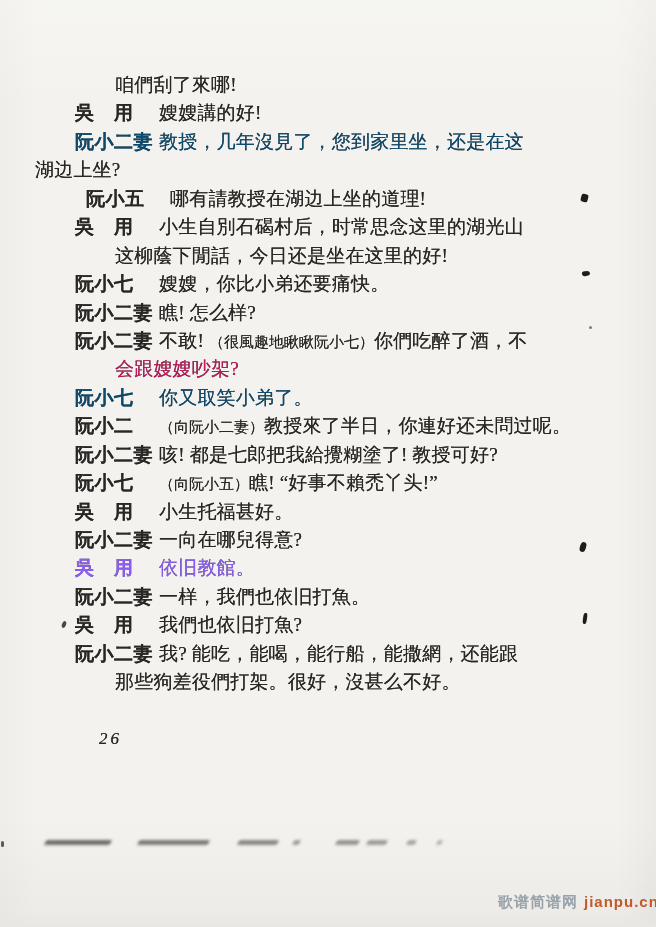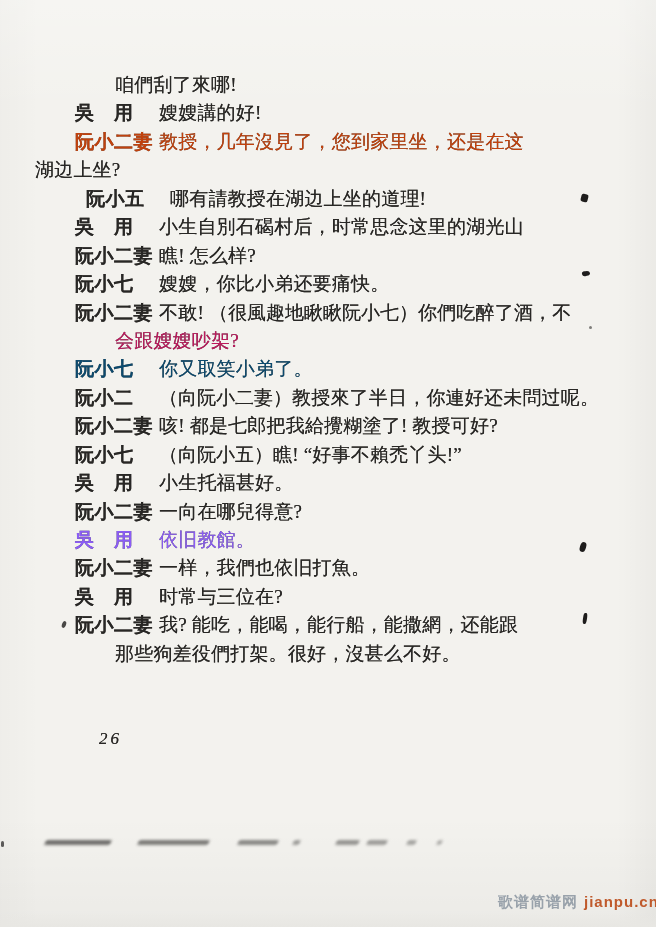--- a/index.html
+++ b/index.html
@@ -29,21 +29,21 @@
     text-shadow:0 0 .6px rgba(45,42,40,.85);
   }
   .line.cont{padding-left:115px;}
   .speaker{
     display:inline-block;
     width:77px;margin-right:7px;
     font-weight:bold;
     letter-spacing:0.5px;
   }
   .dialogue{letter-spacing:0.2px;}
-  .dialogue .small{font-size:19px;letter-spacing:0;}
+  .dialogue .small{font-size:15px;letter-spacing:0;}
   .page-number{
     position:absolute;top:729px;left:99px;
     font-size:17px;font-style:italic;
     letter-spacing:3px;color:#2e2d2b;
     text-shadow:0 0 .6px rgba(45,42,40,.85);
   }
   .speck{position:absolute;background:#1e1d1c;border-radius:2px;}
   .speck.s1{left:581px;top:194px;width:7px;height:8px;transform:rotate(14deg);}
   .speck.s2{left:582px;top:271px;width:8px;height:5px;transform:rotate(-12deg);border-radius:40% 60% 50% 50%;}
   .speck.s3{left:589px;top:326px;width:3px;height:3px;opacity:.55;}
@@ -78,37 +78,38 @@
   .wm-url{margin-left:6px;font-weight:bold;font-family:"Liberation Sans","DejaVu Sans",sans-serif;font-size:15px;}
 </style>
 </head>
 <body style="background: rgb(243, 242, 238);">
 
 <div class="page">
 
   <div class="text-block" id="script-block">
       <div class="line cont" style="color: rgb(40, 39, 37);"><span class="dialogue"><span>咱們刮了來哪!</span></span></div>
       <div class="line" style="color: rgb(40, 39, 37);"><span class="speaker">吳　用</span><span class="dialogue"><span>嫂嫂講的好!</span></span></div>
-      <div class="line" style="color: #c2410c;"><span class="speaker">阮小二妻</span><span class="dialogue"><span>教授，几年沒見了，您到家里坐，还是在这</span></span></div>
+      <div class="line" style="color: #0c4a6e;"><span class="speaker">阮小二妻</span><span class="dialogue"><span>教授，几年沒見了，您到家里坐，还是在这</span></span></div>
       <div class="line cont" style="color: rgb(40, 39, 37); padding-left: 35px;"><span class="dialogue"><span>湖边上坐?</span></span></div>
       <div class="line" style="color: rgb(40, 39, 37); margin-left: 11px;"><span class="speaker">阮小五</span><span class="dialogue"><span>哪有請教授在湖边上坐的道理!</span></span></div>
       <div class="line" style="color: rgb(40, 39, 37);"><span class="speaker">吳　用</span><span class="dialogue"><span>小生自別石碣村后，时常思念这里的湖光山</span></span></div>
+      <div class="line cont" style="color: rgb(40, 39, 37);"><span class="dialogue"><span>这柳蔭下閒話，今日还是坐在这里的好!</span></span></div>
+      <div class="line" style="color: rgb(40, 39, 37);"><span class="speaker">阮小七</span><span class="dialogue"><span>嫂嫂，你比小弟还要痛快。</span></span></div>
       <div class="line" style="color: rgb(40, 39, 37);"><span class="speaker">阮小二妻</span><span class="dialogue"><span>瞧!  怎么样?</span></span></div>
-      <div class="line" style="color: rgb(40, 39, 37);"><span class="speaker">阮小七</span><span class="dialogue"><span>嫂嫂，你比小弟还要痛快。</span></span></div>
       <div class="line" style="color: rgb(40, 39, 37);"><span class="speaker">阮小二妻</span><span class="dialogue"><span>不敢!  </span><span class="small">（很風趣地瞅瞅阮小七）</span><span>你們吃醉了酒，不</span></span></div>
       <div class="line cont" style="color: #be185d;"><span class="dialogue"><span>会跟嫂嫂吵架?</span></span></div>
       <div class="line" style="color: #0c4a6e;"><span class="speaker">阮小七</span><span class="dialogue"><span>你又取笑小弟了。</span></span></div>
       <div class="line" style="color: rgb(40, 39, 37);"><span class="speaker">阮小二</span><span class="dialogue"><span class="small">（向阮小二妻）</span><span>教授來了半日，你連好还未問过呢。</span></span></div>
       <div class="line" style="color: rgb(40, 39, 37);"><span class="speaker">阮小二妻</span><span class="dialogue"><span>咳!  都是七郎把我給攪糊塗了!  教授可好?</span></span></div>
       <div class="line" style="color: rgb(40, 39, 37);"><span class="speaker">阮小七</span><span class="dialogue"><span class="small">（向阮小五）</span><span>瞧!  “好事不賴禿丫头!”</span></span></div>
       <div class="line" style="color: rgb(40, 39, 37);"><span class="speaker">吳　用</span><span class="dialogue"><span>小生托福甚好。</span></span></div>
       <div class="line" style="color: rgb(40, 39, 37);"><span class="speaker">阮小二妻</span><span class="dialogue"><span>一向在哪兒得意?</span></span></div>
       <div class="line" style="color: #8b5cf6;"><span class="speaker">吳　用</span><span class="dialogue"><span>依旧教館。</span></span></div>
       <div class="line" style="color: rgb(40, 39, 37);"><span class="speaker">阮小二妻</span><span class="dialogue"><span>一样，我們也依旧打魚。</span></span></div>
-      <div class="line" style="color: rgb(40, 39, 37);"><span class="speaker">吳　用</span><span class="dialogue"><span>时常与三位在?</span></span></div>
+      <div class="line" style="color: rgb(40, 39, 37);"><span class="speaker">吳　用</span><span class="dialogue"><span>我們也依旧打魚?</span></span></div>
       <div class="line" style="color: rgb(40, 39, 37);"><span class="speaker">阮小二妻</span><span class="dialogue"><span>我?  能吃，能喝，能行船，能撒網，还能跟</span></span></div>
       <div class="line cont" style="color: rgb(40, 39, 37);"><span class="dialogue"><span>那些狗差役們打架。很好，沒甚么不好。</span></span></div>
     </div>
 
   <div class="page-number" style="color: rgb(40, 39, 37);">26</div>
 
   <div class="speck s1"></div>
   <div class="speck s2"></div>
   <div class="speck s3"></div>
   <div class="speck s4"></div>

